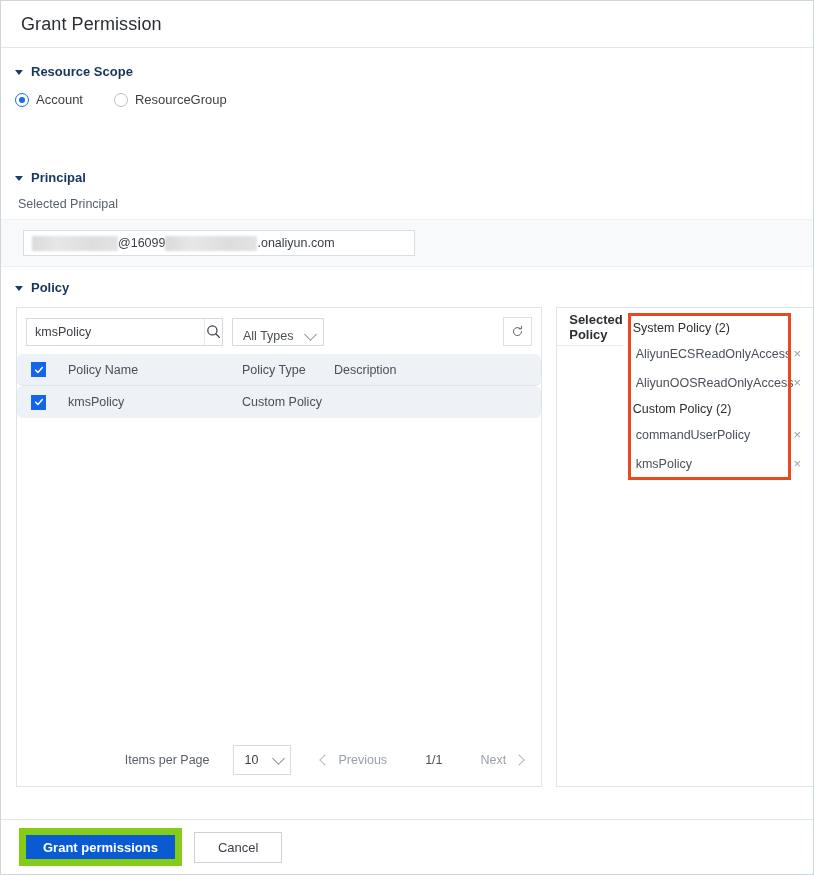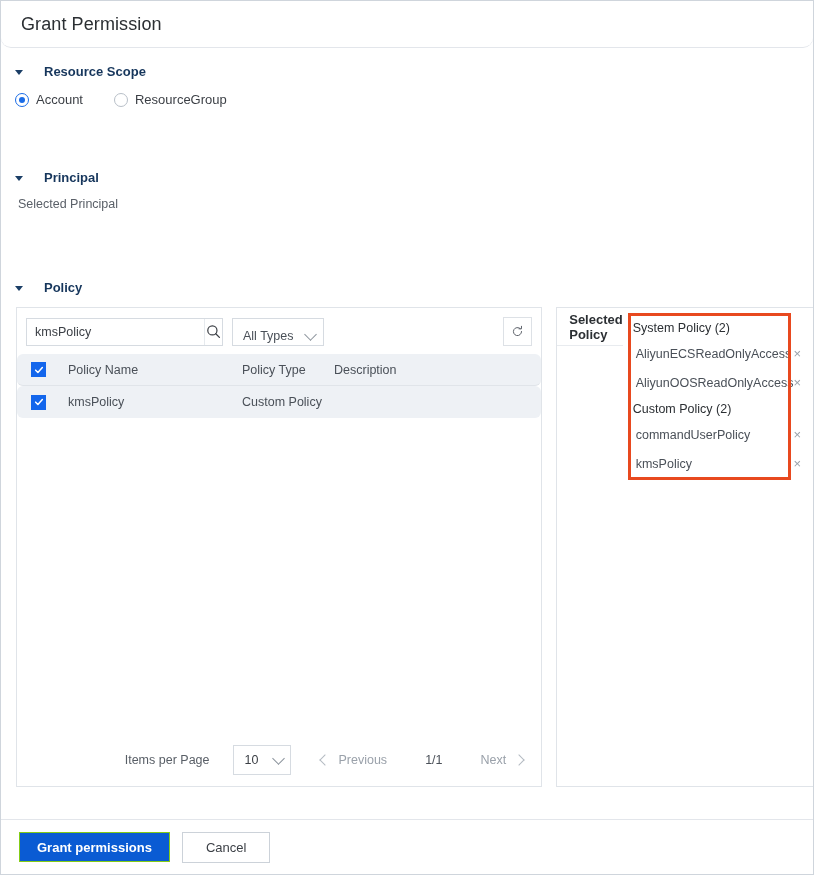--- a/index.html
+++ b/index.html
@@ -26,41 +26,40 @@
 
   
   .titlebar {
     height: 47px;
     flex: 0 0 47px;
     border-bottom: 1px solid #e3e6eb;
     display: flex;
     align-items: center;
     padding: 0 20px;
     background: #ffffff;
-    border-radius: 10px;
   }
   .titlebar .title {
     font-size: 18px;
     color: #2b2f33;
     font-weight: 400;
     letter-spacing: .1px;
   }
 
   
   .content {
     flex: 1 1 auto;
     padding: 0;
     position: relative;
     overflow: hidden;
   }
 
   .section-head {
     display: flex;
     align-items: center;
-    gap: 19px;
+    gap: 6px;
     font-size: 13px;
     font-weight: bold;
     color: #16365c;
     padding-left: 14px;
   }
   .caret {
     width: 0; height: 0;
     border-left: 4.5px solid transparent;
     border-right: 4.5px solid transparent;
     border-top: 5px solid #1b3e66;
@@ -374,22 +373,22 @@
     border-top: 1px solid #e3e6eb;
     display: flex;
     align-items: center;
     padding-left: 18px;
     gap: 12px;
     background: #fff;
   }
   .btn-primary {
     background: #0a5bd3;
     color: #ffffff;
-    border: 1px solid #84cc16;
-    height: 30px;
+    border: 7px solid #84cc16;
+    height: 38px;
     padding: 0 17px;
     font-size: 13px;
     font-weight: bold;
     cursor: pointer;
     font-family: "Liberation Sans", sans-serif;
   }
   .btn-default {
     background: #ffffff;
     color: #3b3f45;
     border: 1px solid #ccd2d9;
@@ -427,20 +426,28 @@
         </label>
       </div>
     </div>
 
     <div id="principal-section">
       <div class="section-head">
         <span class="caret"></span>
         <span>Principal</span>
       </div>
       <div class="sub-label">Selected Principal</div>
+      <div class="principal-band">
+        <div class="principal-box">
+          <span class="redact a"></span>
+            <span>@16099</span>
+            <span class="redact b"></span>
+            <span>.onaliyun.com</span>
+        </div>
+      </div>
     </div>
 
     <div id="policy-section">
       <div class="section-head">
         <span class="caret"></span>
         <span>Policy</span>
       </div>
 
       <div class="panels">
 

